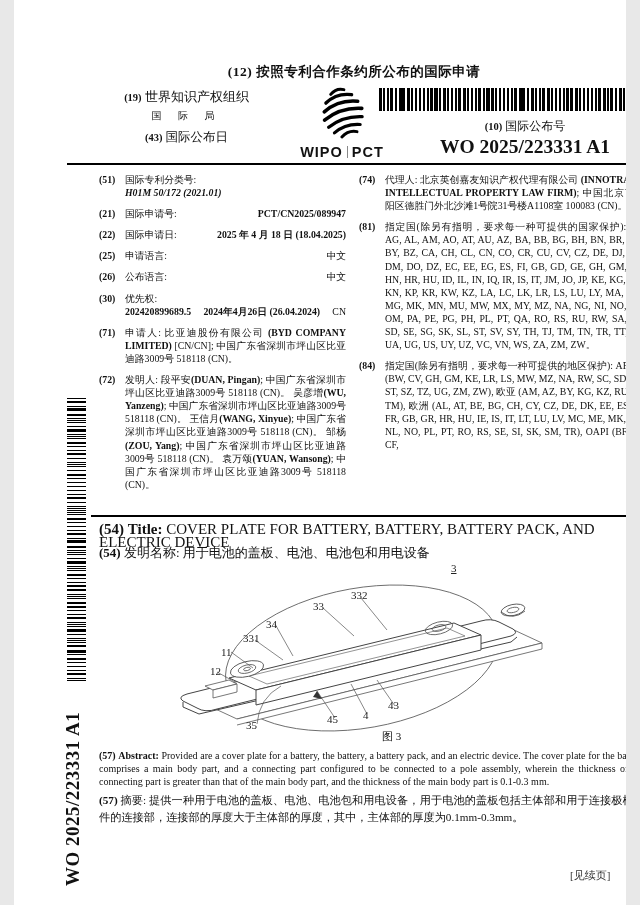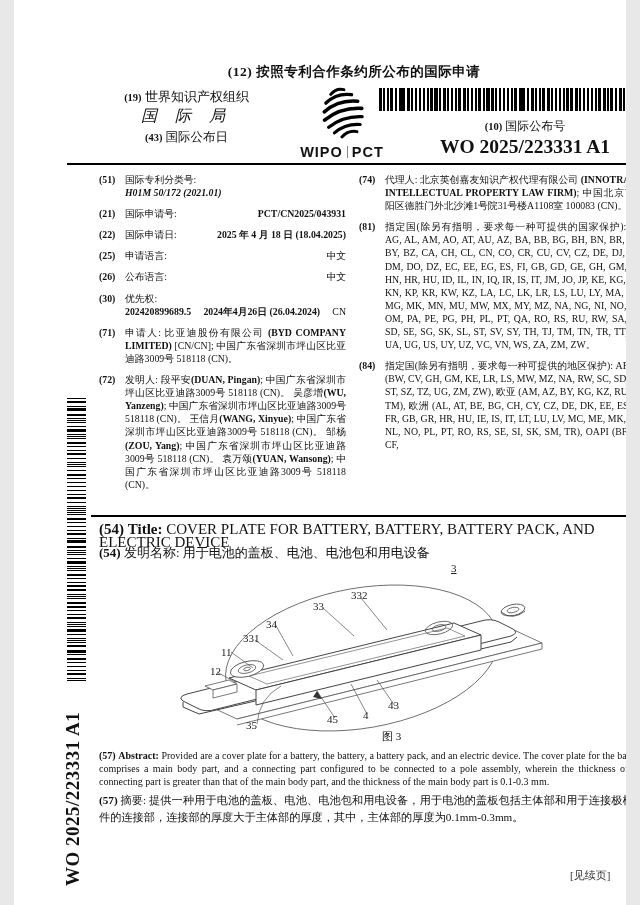--- a/index.html
+++ b/index.html
@@ -8,21 +8,21 @@
     background:#ffffff; overflow:hidden;
     font-family:"Liberation Serif","DejaVu Serif",serif;
     color:#111;
   }
   .abs{position:absolute;}
   b,.b{font-weight:bold;}
   
   .pub-type{left:40px; top:63px; width:600px; text-align:center; font-size:13.5px; font-weight:bold; letter-spacing:.5px;}
   .hdr-left{left:50px; top:88px; width:245px; text-align:center; font-size:13px; line-height:18px;}
   .hdr-left .small-num{font-size:10.5px; font-weight:bold;}
-  .hdr-left .bureau{letter-spacing:7px; font-size:16px;font-style:italic;}
+  .hdr-left .bureau{letter-spacing:7px; font-size:10px;}
   .hdr-left .pubdate-lbl{font-size:12.5px; margin-top:3px;}
   .hdr-left .pubdate{font-size:12.5px; font-weight:bold; white-space:nowrap;}
   .logo-wrap{left:286px; top:84px; width:84px; text-align:center;}
   .logo-bands{display:inline-block;}
   .logo-text{margin-top:0px; font-family:"Liberation Sans","DejaVu Sans",sans-serif; font-weight:bold; font-size:14.5px; letter-spacing:1px; white-space:nowrap;}
   .logo-text .sep{display:inline-block; width:1px; height:12px; background:#888; margin:0 4px; vertical-align:-1px;}
   .barcode-top{left:365px; top:88px; width:263px; height:23px; background-color:#fff;
     background-image:
       repeating-linear-gradient(90deg,#000 0 1.5px,transparent 1.5px 4px),
       repeating-linear-gradient(90deg,transparent 0 2.5px,#000 2.5px 3.5px,transparent 3.5px 7px),
@@ -111,21 +111,21 @@
       <span class="fbody">
         <span>国际专利分类号:</span><br>
         <span class="bi">H01M 50/172 (2021.01)</span>
       </span>
     </div>
 
     <div class="field">
       <span class="fnum">(21)</span>
       <span class="fbody split">
         <span>国际申请号:</span>
-        <span class="b">PCT/CN2025/043931</span>
+        <span class="b">PCT/CN2025/089947</span>
       </span>
     </div>
 
     <div class="field">
       <span class="fnum">(22)</span>
       <span class="fbody split">
         <span>国际申请日:</span>
         <span class="b">2025 年 4 月 18 日 (18.04.2025)</span>
       </span>
     </div>

